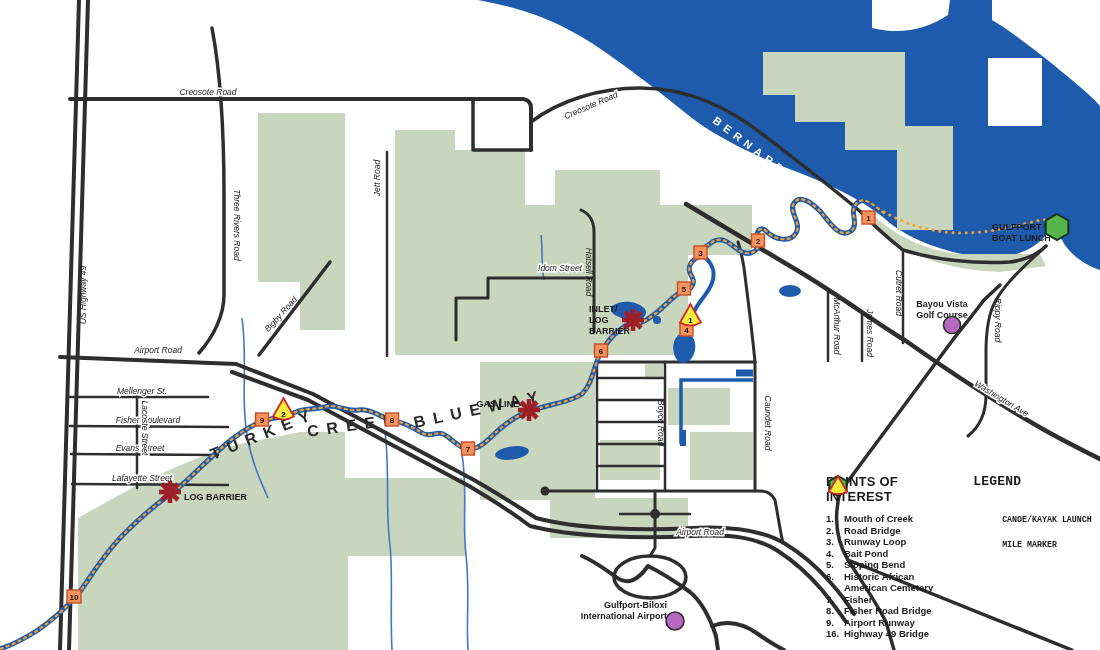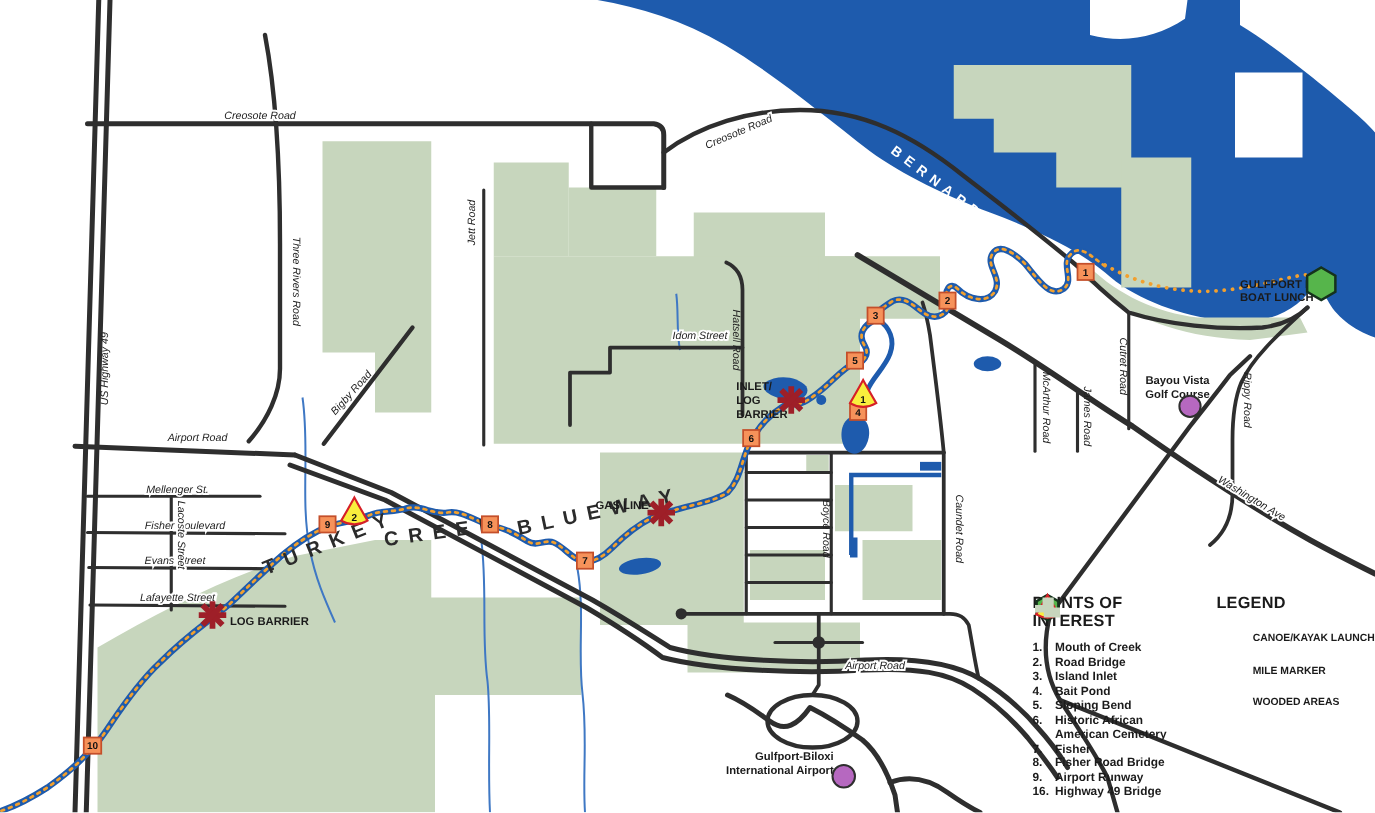--- a/index.html
+++ b/index.html
@@ -17,22 +17,22 @@
   .plc{font-family:"Liberation Sans",sans-serif;font-size:9px;font-weight:bold;fill:#1a1a1a;}
   .mknum{font-family:"Liberation Sans",sans-serif;font-size:8px;font-weight:bold;fill:#111;text-anchor:middle;}
 
   
   .panel{position:absolute;left:826px;top:474px;width:274px;display:flex;}
   .panel-title{font-size:13px;font-weight:bold;color:#1a1a1a;letter-spacing:.2px;margin-bottom:9px;}
   .poi-col{width:132px;}
   .poi-row{display:flex;font-size:9.5px;color:#1b1b1b;line-height:11.5px;font-weight:bold;}
   .poi-num{width:18px;flex:none;}
   .poi-name{width:100px;}
-  .legend-col{margin-left:24px;width:136px;}
-  .lg-row{display:flex;align-items:center;height:25.5px;}
+  .legend-col{margin-left:24px;width:136px;font-family:Liberation Mono, monospace;}
+  .lg-row{display:flex;align-items:flex-end;height:25.5px;}
   .lg-ic{width:26px;flex:none;display:flex;justify-content:center;align-items:center;}
   .lg-lb{font-size:8.3px;font-weight:bold;color:#1b1b1b;margin-left:3px;line-height:9px;}
 </style>
 </head>
 <body>
 
 <div class="map">
 <svg width="1100" height="650" viewBox="0 0 1100 650">
 
   <defs>
@@ -317,21 +317,21 @@
     <div class="poi-row">
           <span class="poi-num">1.</span>
           <span class="poi-name">Mouth of Creek</span>
         </div>
     <div class="poi-row">
           <span class="poi-num">2.</span>
           <span class="poi-name">Road Bridge</span>
         </div>
     <div class="poi-row">
           <span class="poi-num">3.</span>
-          <span class="poi-name">Island Inlet</span>
+          <span class="poi-name">Runway Loop</span>
         </div>
     <div class="poi-row">
           <span class="poi-num">4.</span>
           <span class="poi-name">Bait Pond</span>
         </div>
     <div class="poi-row">
           <span class="poi-num">5.</span>
           <span class="poi-name">Sloping Bend</span>
         </div>
     <div class="poi-row">
@@ -373,23 +373,15 @@
         <svg width="24" height="24">
               <path d="M12,2 C15,7.5 18,12.5 21,17.5 C15,21 9,21 3,17.5 C6,12.5 9,7.5 12,2 Z" fill="#f9ee3d" stroke="#d62027" stroke-width="1.7"></path>
             </svg>
       </span>
       <span class="lg-lb">MILE MARKER</span>
     </div>
 
 
 
 
-    <div class="lg-row">
-      <span class="lg-ic">
-        <svg width="24" height="24">
-              <path d="M2,10 h6 v-6 h9 v8 h5 v8 h-13 v-4 h-7 z" fill="#c7d6bd"></path>
-            </svg>
-      </span>
-      <span class="lg-lb">WOODED AREAS</span>
-    </div>
   </div>
 </div>
 </div>
 
 </body></html>

